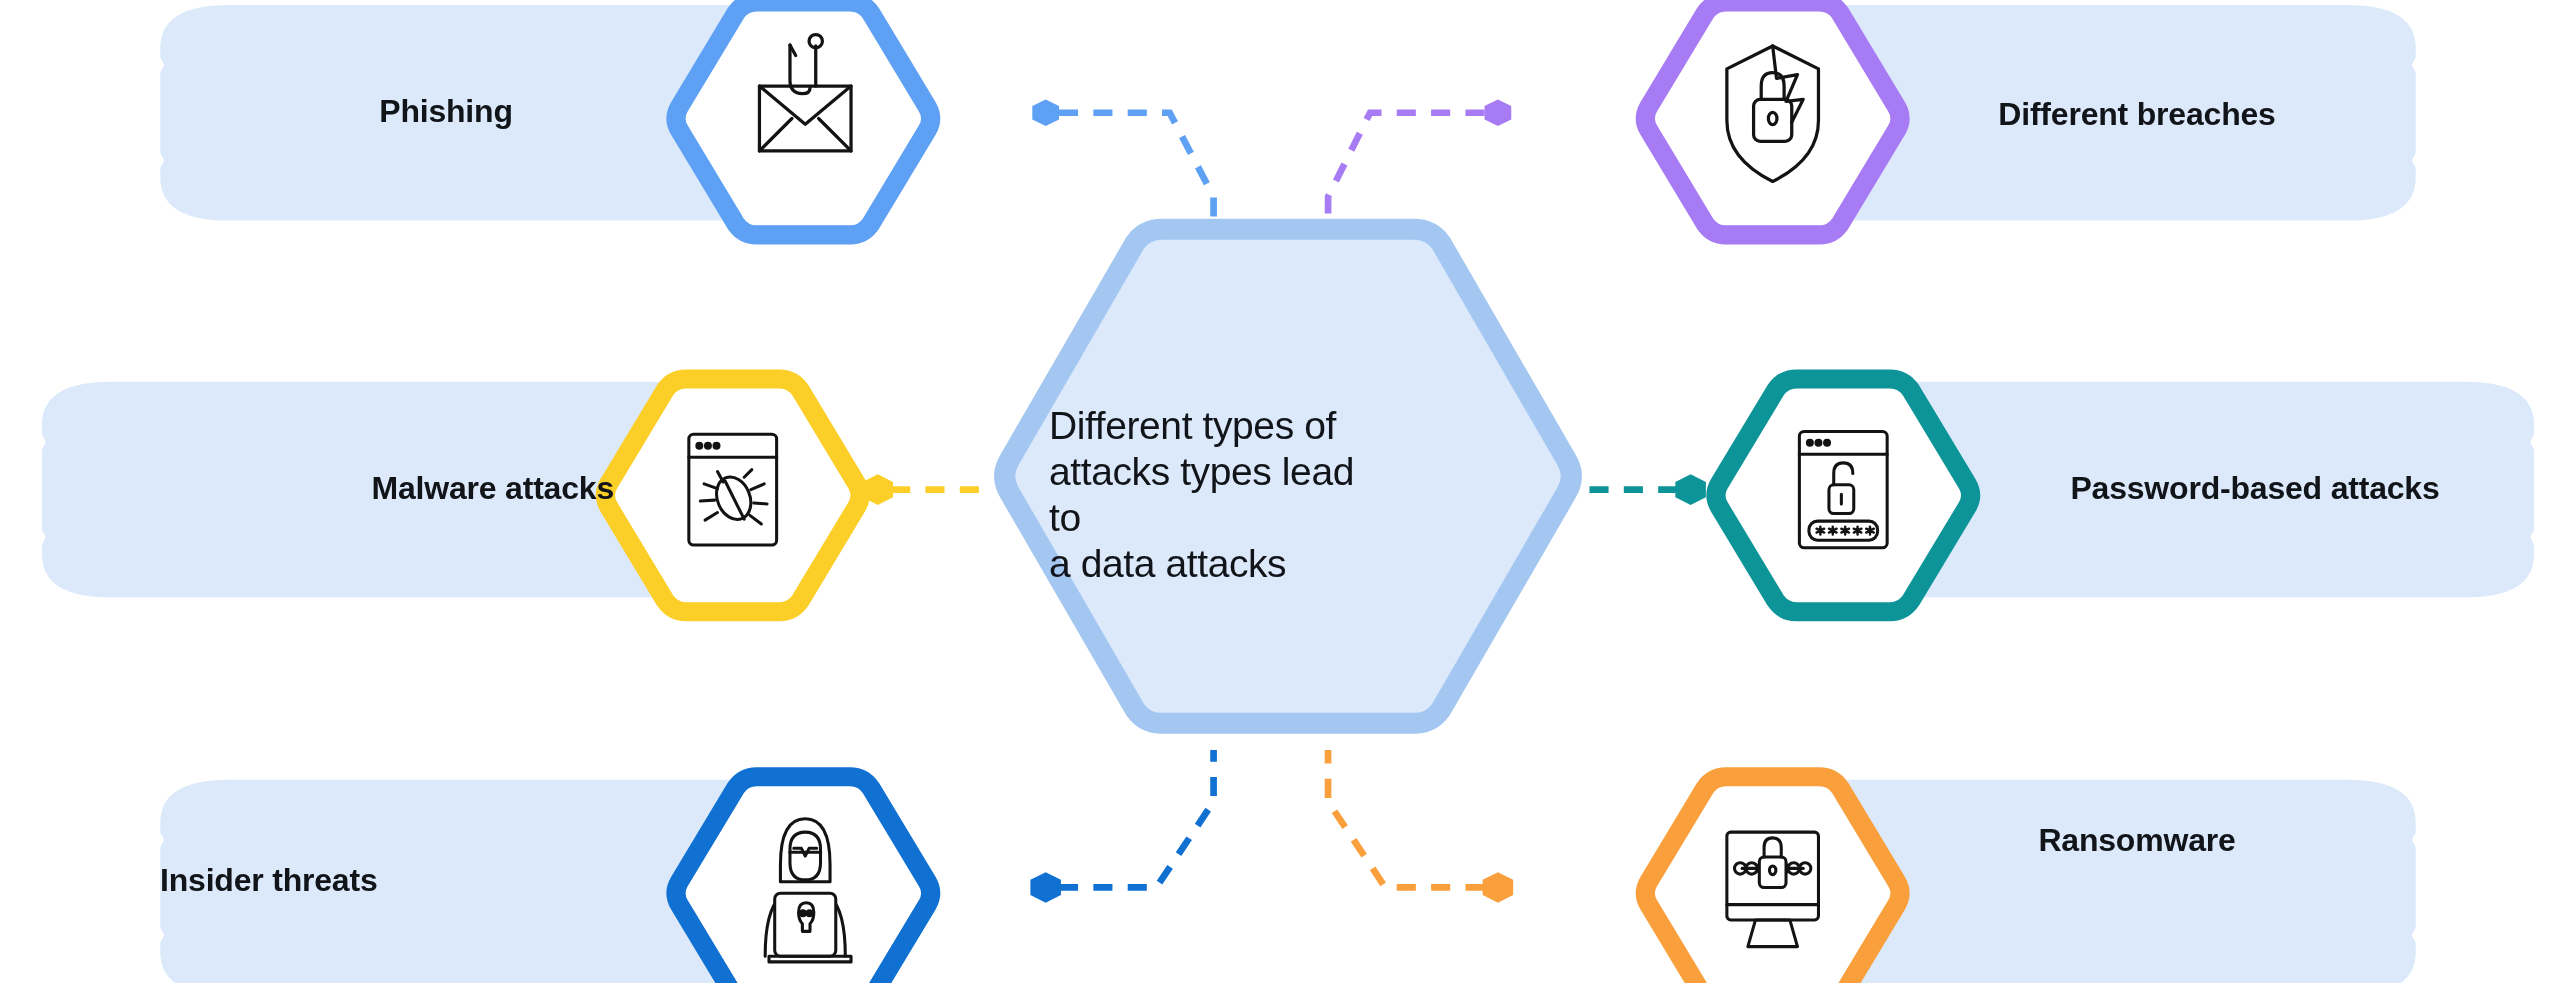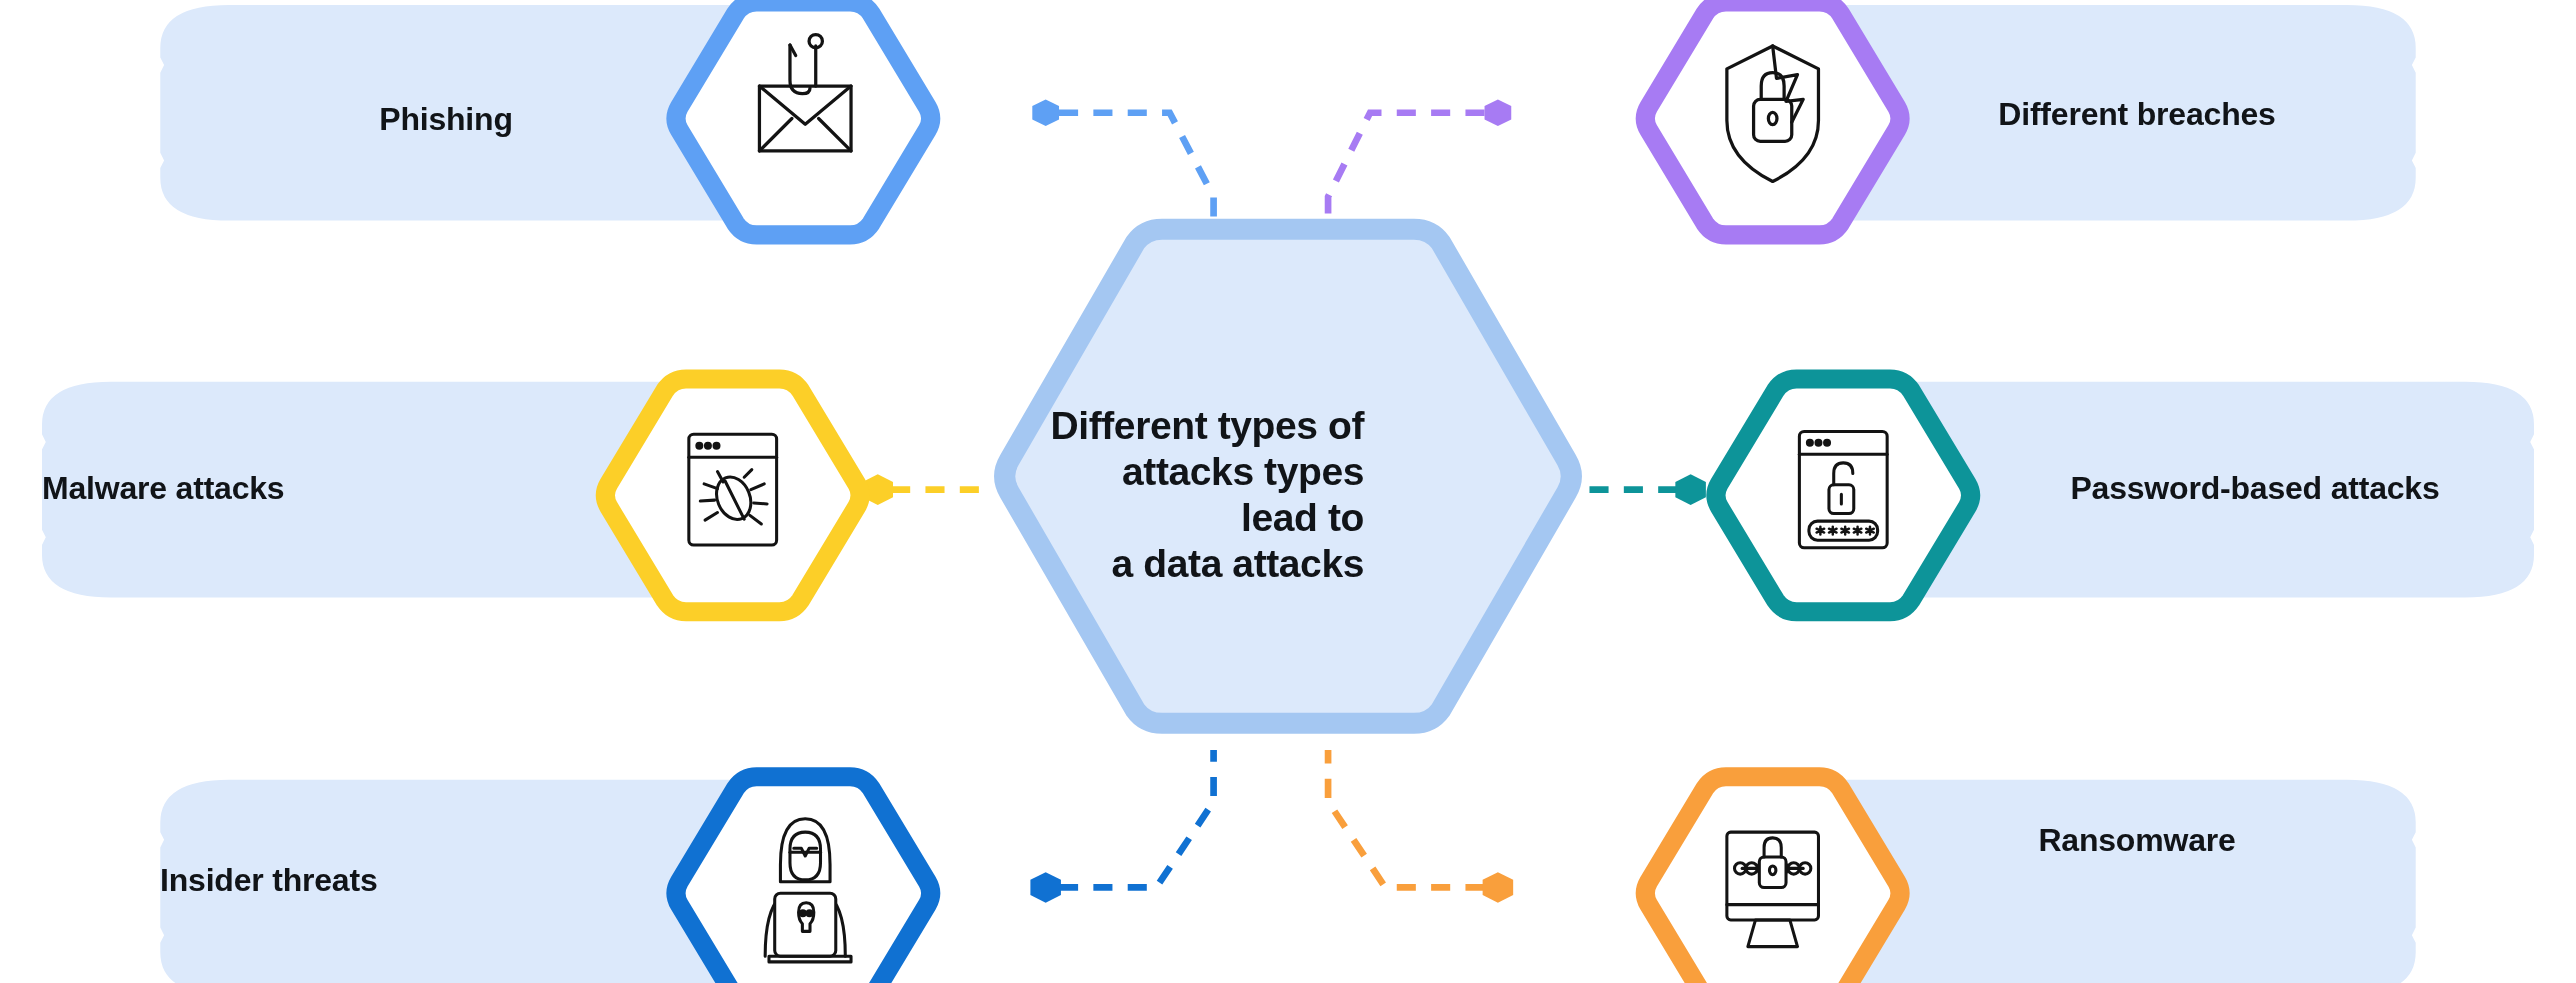--- a/index.html
+++ b/index.html
@@ -34,24 +34,24 @@
     color: #111418;
     letter-spacing: -0.2px;
     white-space: nowrap;
     line-height: 1;
   }
   .center-label {
     position: absolute;
     left: 1049px;
     top: 403px;
     width: 315px;
-    text-align: right;
+    text-align: left;
     font-family: "Liberation Sans", sans-serif;
     font-size: 39px;
-    font-weight: 700;
+    font-weight: 400;
     color: #111418;
     line-height: 1.18;
     letter-spacing: -0.4px;
   }
 </style>
 </head>
 <body>
 
 <div id="stage">
 
@@ -229,25 +229,25 @@
       </g>
     </g>
   </svg>
 
   <div class="center-label">
     <div>Different types of</div>
     <div>attacks types lead to</div>
     <div>a data attacks</div>
   </div>
 
-  <div class="banner-label" style="left:160px; top:103px; width:572px; text-align:center;">Phishing</div>
+  <div class="banner-label" style="left:160px; top:95px; width:572px; text-align:center;">Phishing</div>
 
   <div class="banner-label" style="left:1851px; top:98px; width:572px; text-align:center;">Different breaches</div>
 
-  <div class="banner-label" style="left:42px; top:472px; width:572px; text-align:left;">Malware attacks</div>
+  <div class="banner-label" style="left:42px; top:472px; width:572px; text-align:right;">Malware attacks</div>
 
   <div class="banner-label" style="left:1969px; top:472px; width:572px; text-align:center;">Password-based attacks</div>
 
   <div class="banner-label" style="left:160px; top:864px; width:572px; text-align:left;">Insider threats</div>
 
   <div class="banner-label" style="left:1851px; top:824px; width:572px; text-align:center;">Ransomware</div>
 
 </div>
 
 

